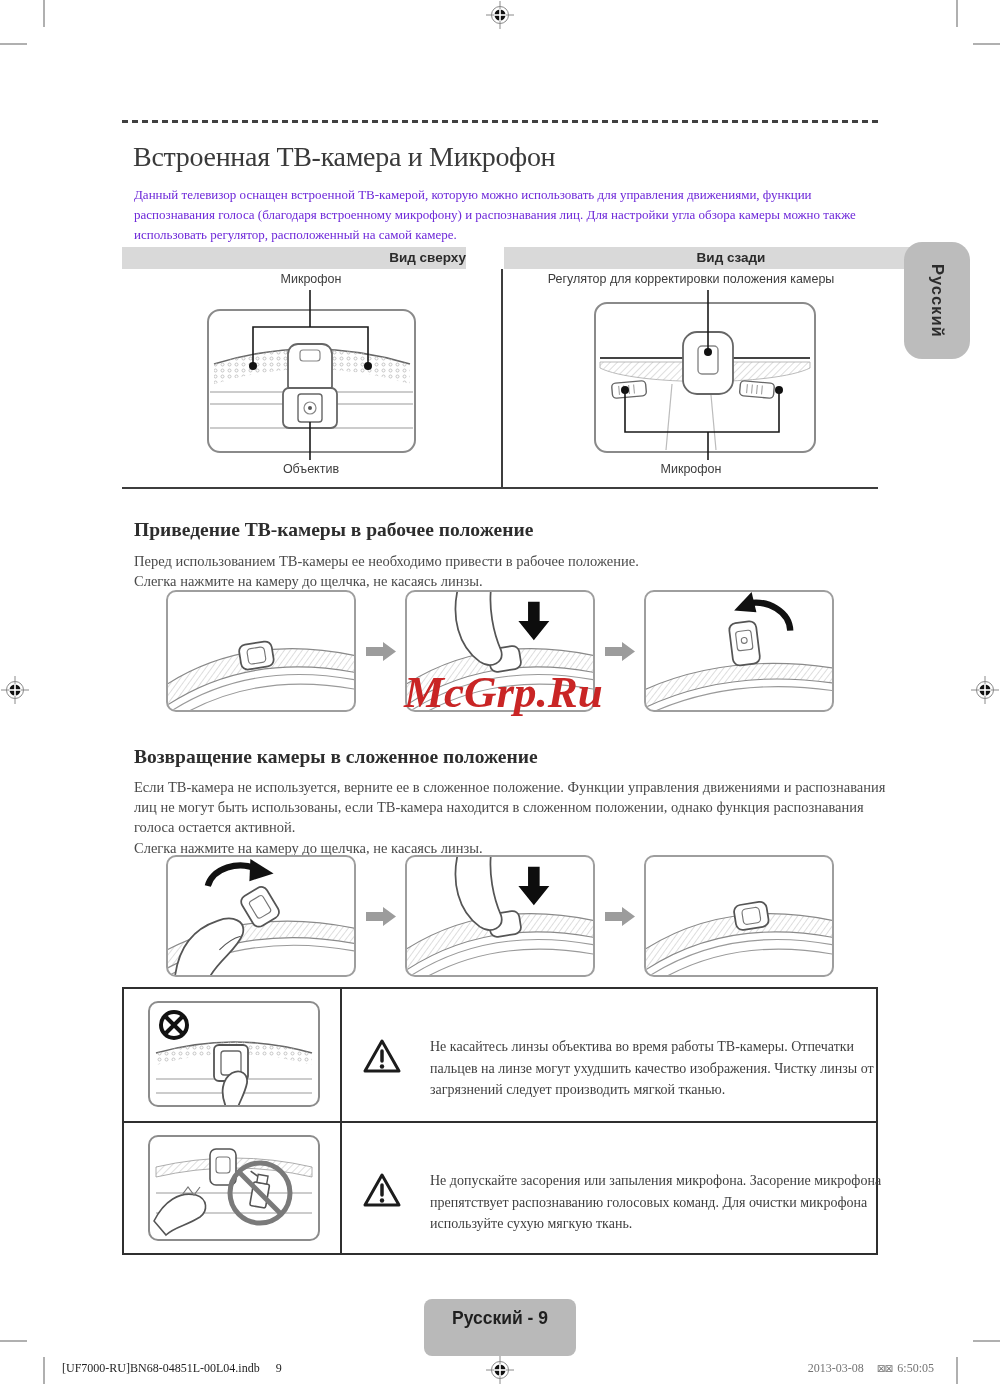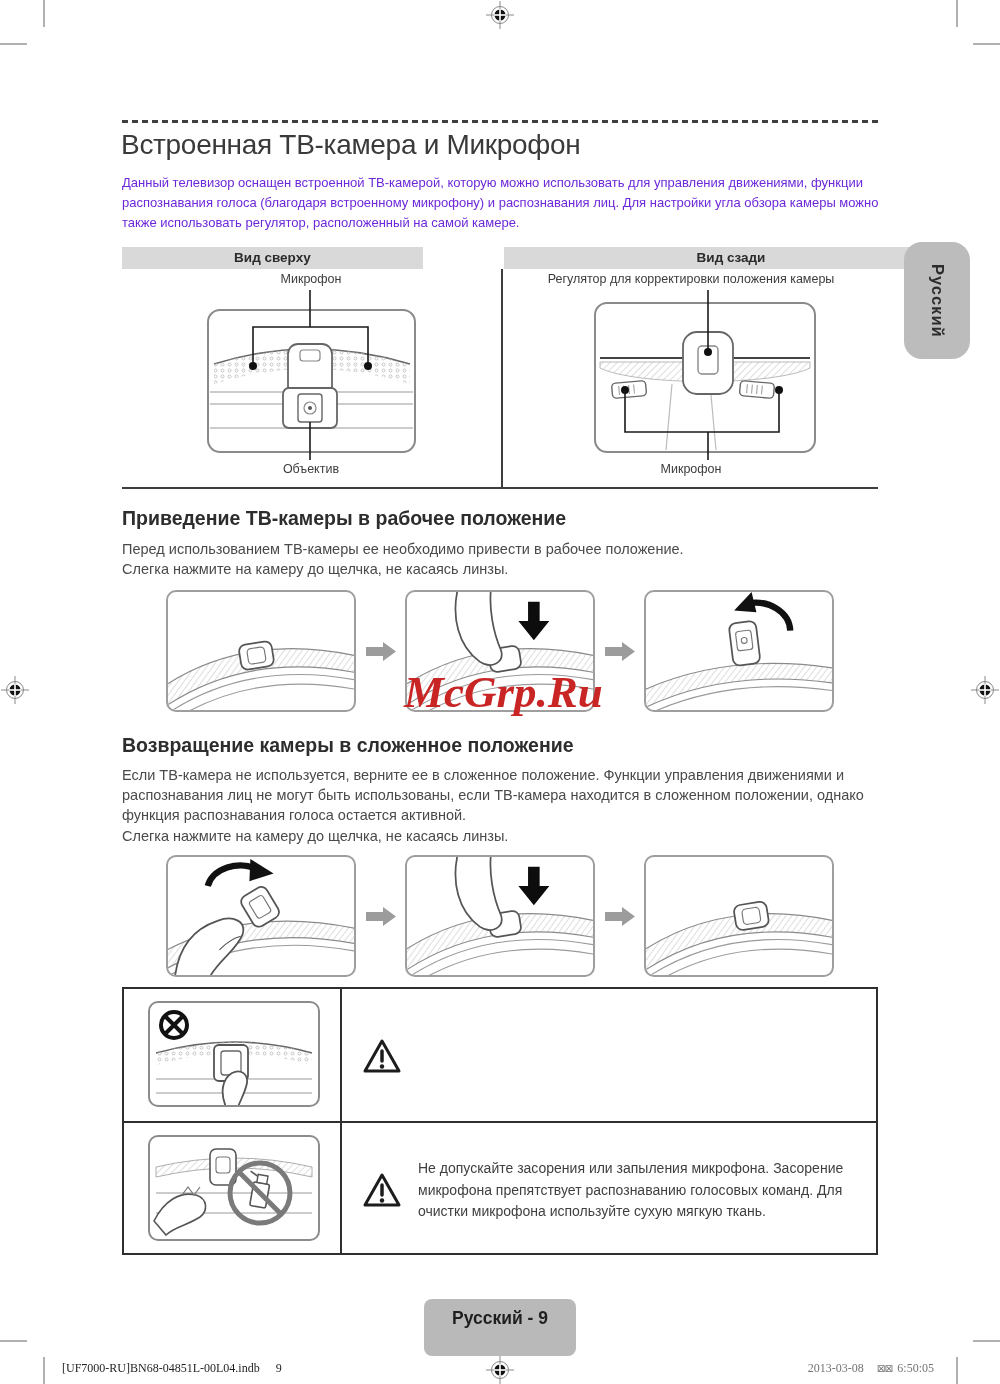--- a/index.html
+++ b/index.html
@@ -1,36 +1,36 @@
 <!DOCTYPE html>
 <html><head>
 <meta charset="utf-8">
 <style>
   html,body{margin:0;padding:0;background:#fff;}
   .page{position:relative;width:1000px;height:1384px;background:#fff;overflow:hidden;
         font-family:"Liberation Sans", sans-serif;color:#454545;}
   .abs{position:absolute;}
-  h1,h2,p{margin:0;padding:0;}
+  h1,h2,p{margin:12px;padding:0;font-family:Liberation Serif, serif;}
 
   
   .crop{position:absolute;background:#b0b0b0;}
   .regmark{position:absolute;width:28px;height:28px;}
 
   
   .dashed-rule{position:absolute;left:122px;top:120px;width:757px;height:3px;
       background:repeating-linear-gradient(90deg,#3f3f3f 0 6px,transparent 6px 10px);}
   .title{position:absolute;left:121px;top:129px;font-size:28px;font-weight:400;
       color:#3a3a3a;letter-spacing:-0.3px;}
   .intro{position:absolute;left:122px;top:173px;width:758px;font-size:13px;
       line-height:20px;color:#6d28d9;}
 
   
   .vheader{position:absolute;top:247px;height:22px;line-height:22px;background:#d9d9d9;
       text-align:center;font-weight:700;font-size:13.5px;color:#2b2b2b;}
-  .vh-left{left:122px;width:301px;}
+  .vh-left{left:122px;width:344px;text-align:right;}
   .vh-right{left:504px;width:374px;padding-left:40px;}
   .vlabel{position:absolute;text-align:center;font-size:12.5px;color:#3c3c3c;}
   .col-divider{position:absolute;left:501px;top:269px;width:2px;height:219px;background:#3d3d3d;}
   .table-bottom{position:absolute;left:122px;top:487px;width:756px;height:2px;background:#3d3d3d;}
 
   
   .sec-h{position:absolute;left:122px;font-size:19.5px;font-weight:700;color:#2d2d2d;}
   .body-line{position:absolute;left:122px;font-size:14.5px;line-height:20px;color:#4a4a4a;width:758px;}
 
   
@@ -304,20 +304,21 @@
       <path d="M76,104 C70,90 72,76 82,70 C90,66 98,70 97,80 C95,90 90,98 88,104 Z" fill="#fff" stroke="#555" stroke-width="1.8"></path>
       <circle cx="24" cy="22" r="13" fill="none" stroke="#111" stroke-width="4"></circle>
       <line x1="16" y1="14" x2="32" y2="30" stroke="#111" stroke-width="4"></line>
       <line x1="32" y1="14" x2="16" y2="30" stroke="#111" stroke-width="4"></line>
     </svg>
     <svg class="tri" style="top:49px;" viewBox="0 0 40 36">
       <path d="M20,3 L37,33 L3,33 Z" fill="none" stroke="#1c1c1c" stroke-width="3" stroke-linejoin="round"></path>
       <line x1="20" y1="13" x2="20" y2="23" stroke="#1c1c1c" stroke-width="3.5" stroke-linecap="round"></line>
       <circle cx="20" cy="28.5" r="2.2" fill="#1c1c1c"></circle>
     </svg>
+    <p class="caution-text" style="top:35px;">Не касайтесь линзы объектива во время работы ТВ-камеры. Отпечатки пальцев на линзе могут ухудшить качество изображения. Чистку линзы от загрязнений следует производить мягкой тканью.</p>
 
     <svg class="caution-illus" style="top:146px;" viewBox="0 0 168 102">
       <path d="M6,30 Q84,12 162,30 L162,40 Q84,22 6,40 Z" fill="url(#hatch)" stroke="#999" stroke-width="0.8"></path>
       <rect x="60" y="12" width="26" height="36" rx="6" fill="#fff" stroke="#555" stroke-width="1.6"></rect>
       <rect x="66" y="20" width="14" height="16" rx="3" fill="#fff" stroke="#777" stroke-width="1.1"></rect>
       <line x1="6" y1="56" x2="162" y2="56" stroke="#999" stroke-width="1.2"></line>
       <line x1="6" y1="76" x2="162" y2="76" stroke="#999" stroke-width="1.2"></line>
       <path d="M4,84 C14,64 30,54 46,58 C58,62 58,74 50,80 C38,88 24,90 16,98 Z" fill="#fff" stroke="#555" stroke-width="1.6"></path>
       <path d="M32,58 L38,50 L44,58 L50,50" fill="none" stroke="#777" stroke-width="1.2"></path>
       <g transform="rotate(10 110 56)">

